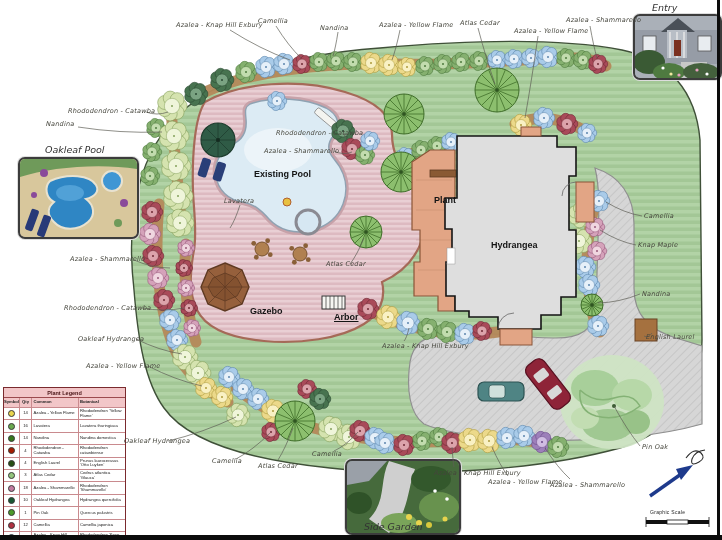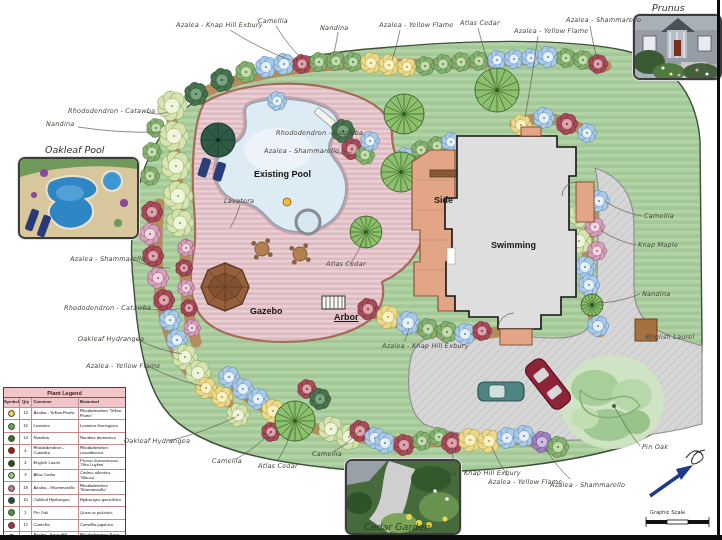--- a/index.html
+++ b/index.html
@@ -1614,25 +1614,25 @@
       <span class="lbl hw" style="left: 646px; top: 333px;">English Laurel</span>
       <span class="lbl hw" style="left: 642px; top: 443px;">Pin Oak</span>
       <span class="lbl hw" style="left: 124px; top: 437px;">Oakleaf Hydrangea</span>
       <span class="lbl hw" style="left: 212px; top: 457px;">Camellia</span>
       <span class="lbl hw" style="left: 258px; top: 462px;">Atlas Cedar</span>
       <span class="lbl hw" style="left: 312px; top: 450px;">Camellia</span>
       <span class="lbl hw" style="left: 434px; top: 469px;">Azalea - Knap Hill Exbury</span>
       <span class="lbl hw" style="left: 488px; top: 478px;">Azalea - Yellow Flame</span>
       <span class="lbl hw" style="left: 550px; top: 481px;">Azalea - Shammarello</span>
       <span class="lbl area" style="left: 254px; top: 169px; text-align: right;">Existing Pool</span>
-      <span class="lbl area" style="left: 434px; top: 195px;">Side</span>
-      <span class="lbl area" style="left: 491px; top: 240px;">Swimming</span>
+      <span class="lbl area" style="left: 434px; top: 195px;">Plant</span>
+      <span class="lbl area" style="left: 491px; top: 240px;">Hydrangea</span>
       <span class="lbl area" style="left: 250px; top: 306px;">Gazebo</span>
       <span class="lbl area" style="left: 334px; top: 312px; text-decoration: underline;">Arbor</span>
       <span class="lbl title" style="left: 45px; top: 144px;">Oakleaf Pool</span>
-      <span class="lbl title" style="left: 652px; top: 2px;">Prunus</span>
-      <span class="lbl title" style="left: 364px; top: 521px;">Cedar Garden</span>
+      <span class="lbl title" style="left: 652px; top: 2px;">Entry</span>
+      <span class="lbl title" style="left: 364px; top: 521px;">Side Garden</span>
       <span class="lbl scale" style="left: 650px; top: 509px;">Graphic Scale</span>
     </div>
 
   <div id="bottom-bar"></div>
   <div id="right-bar"></div>
 </div>
 
 </body></html>

